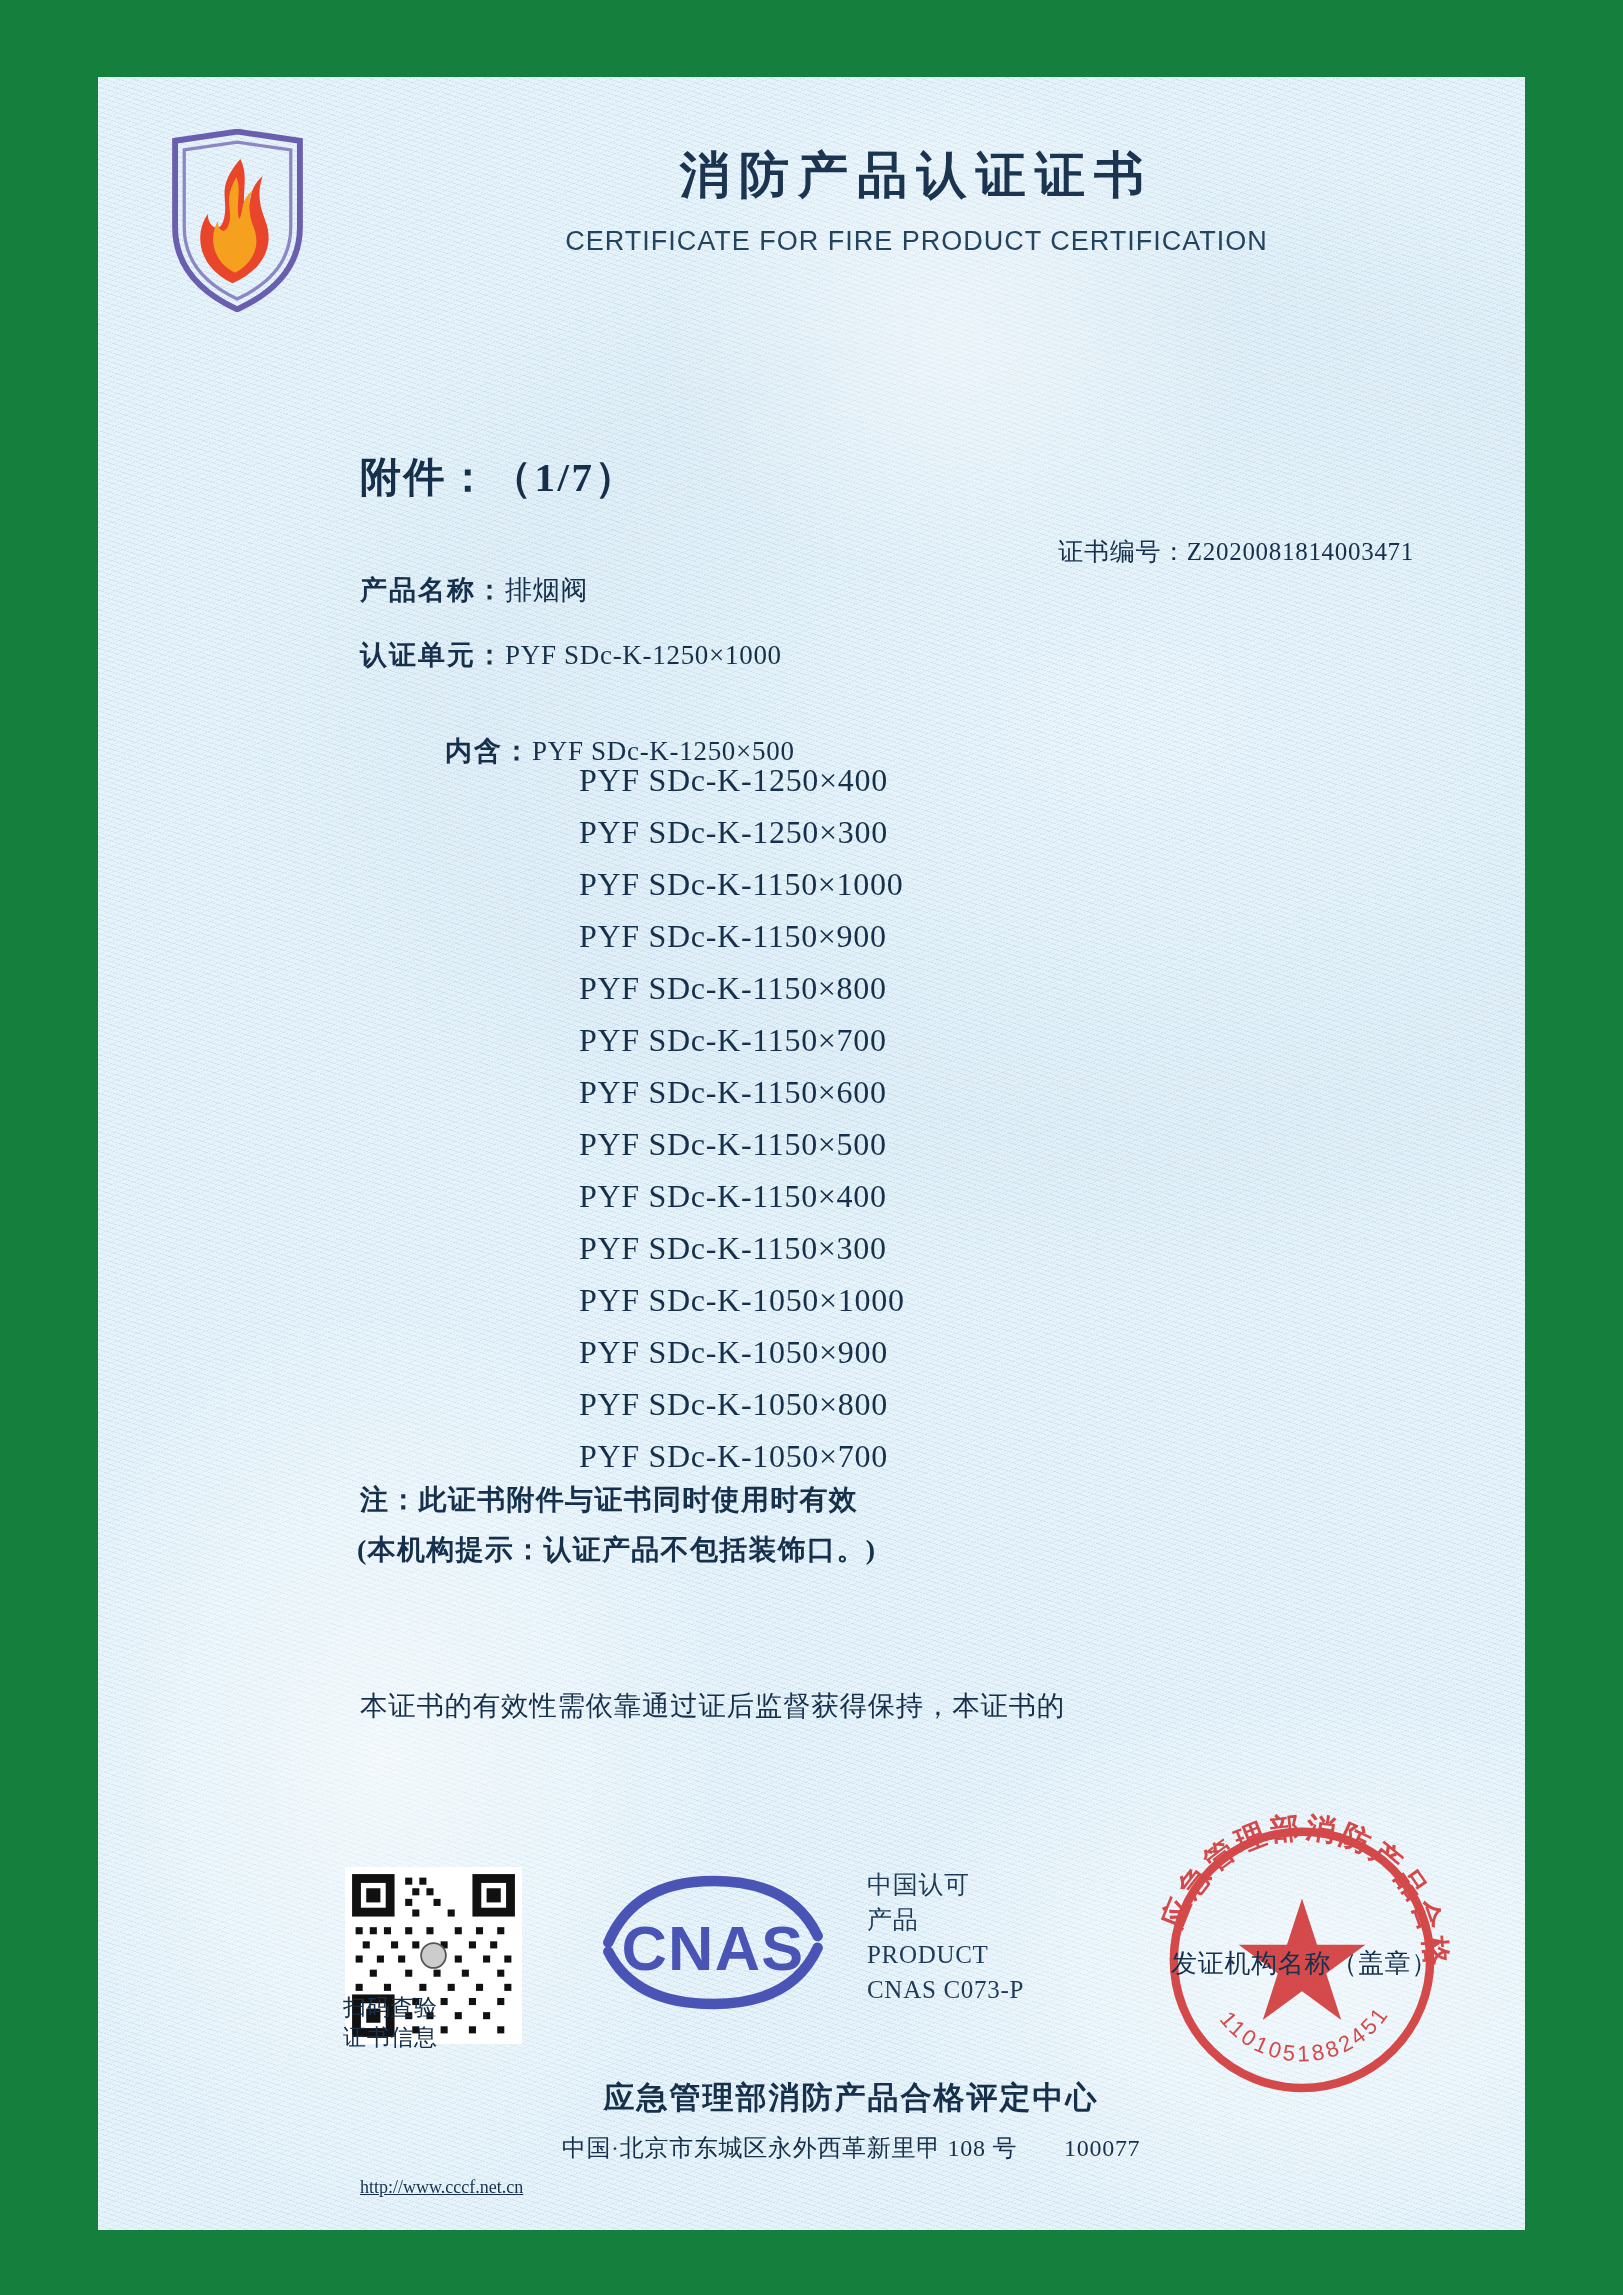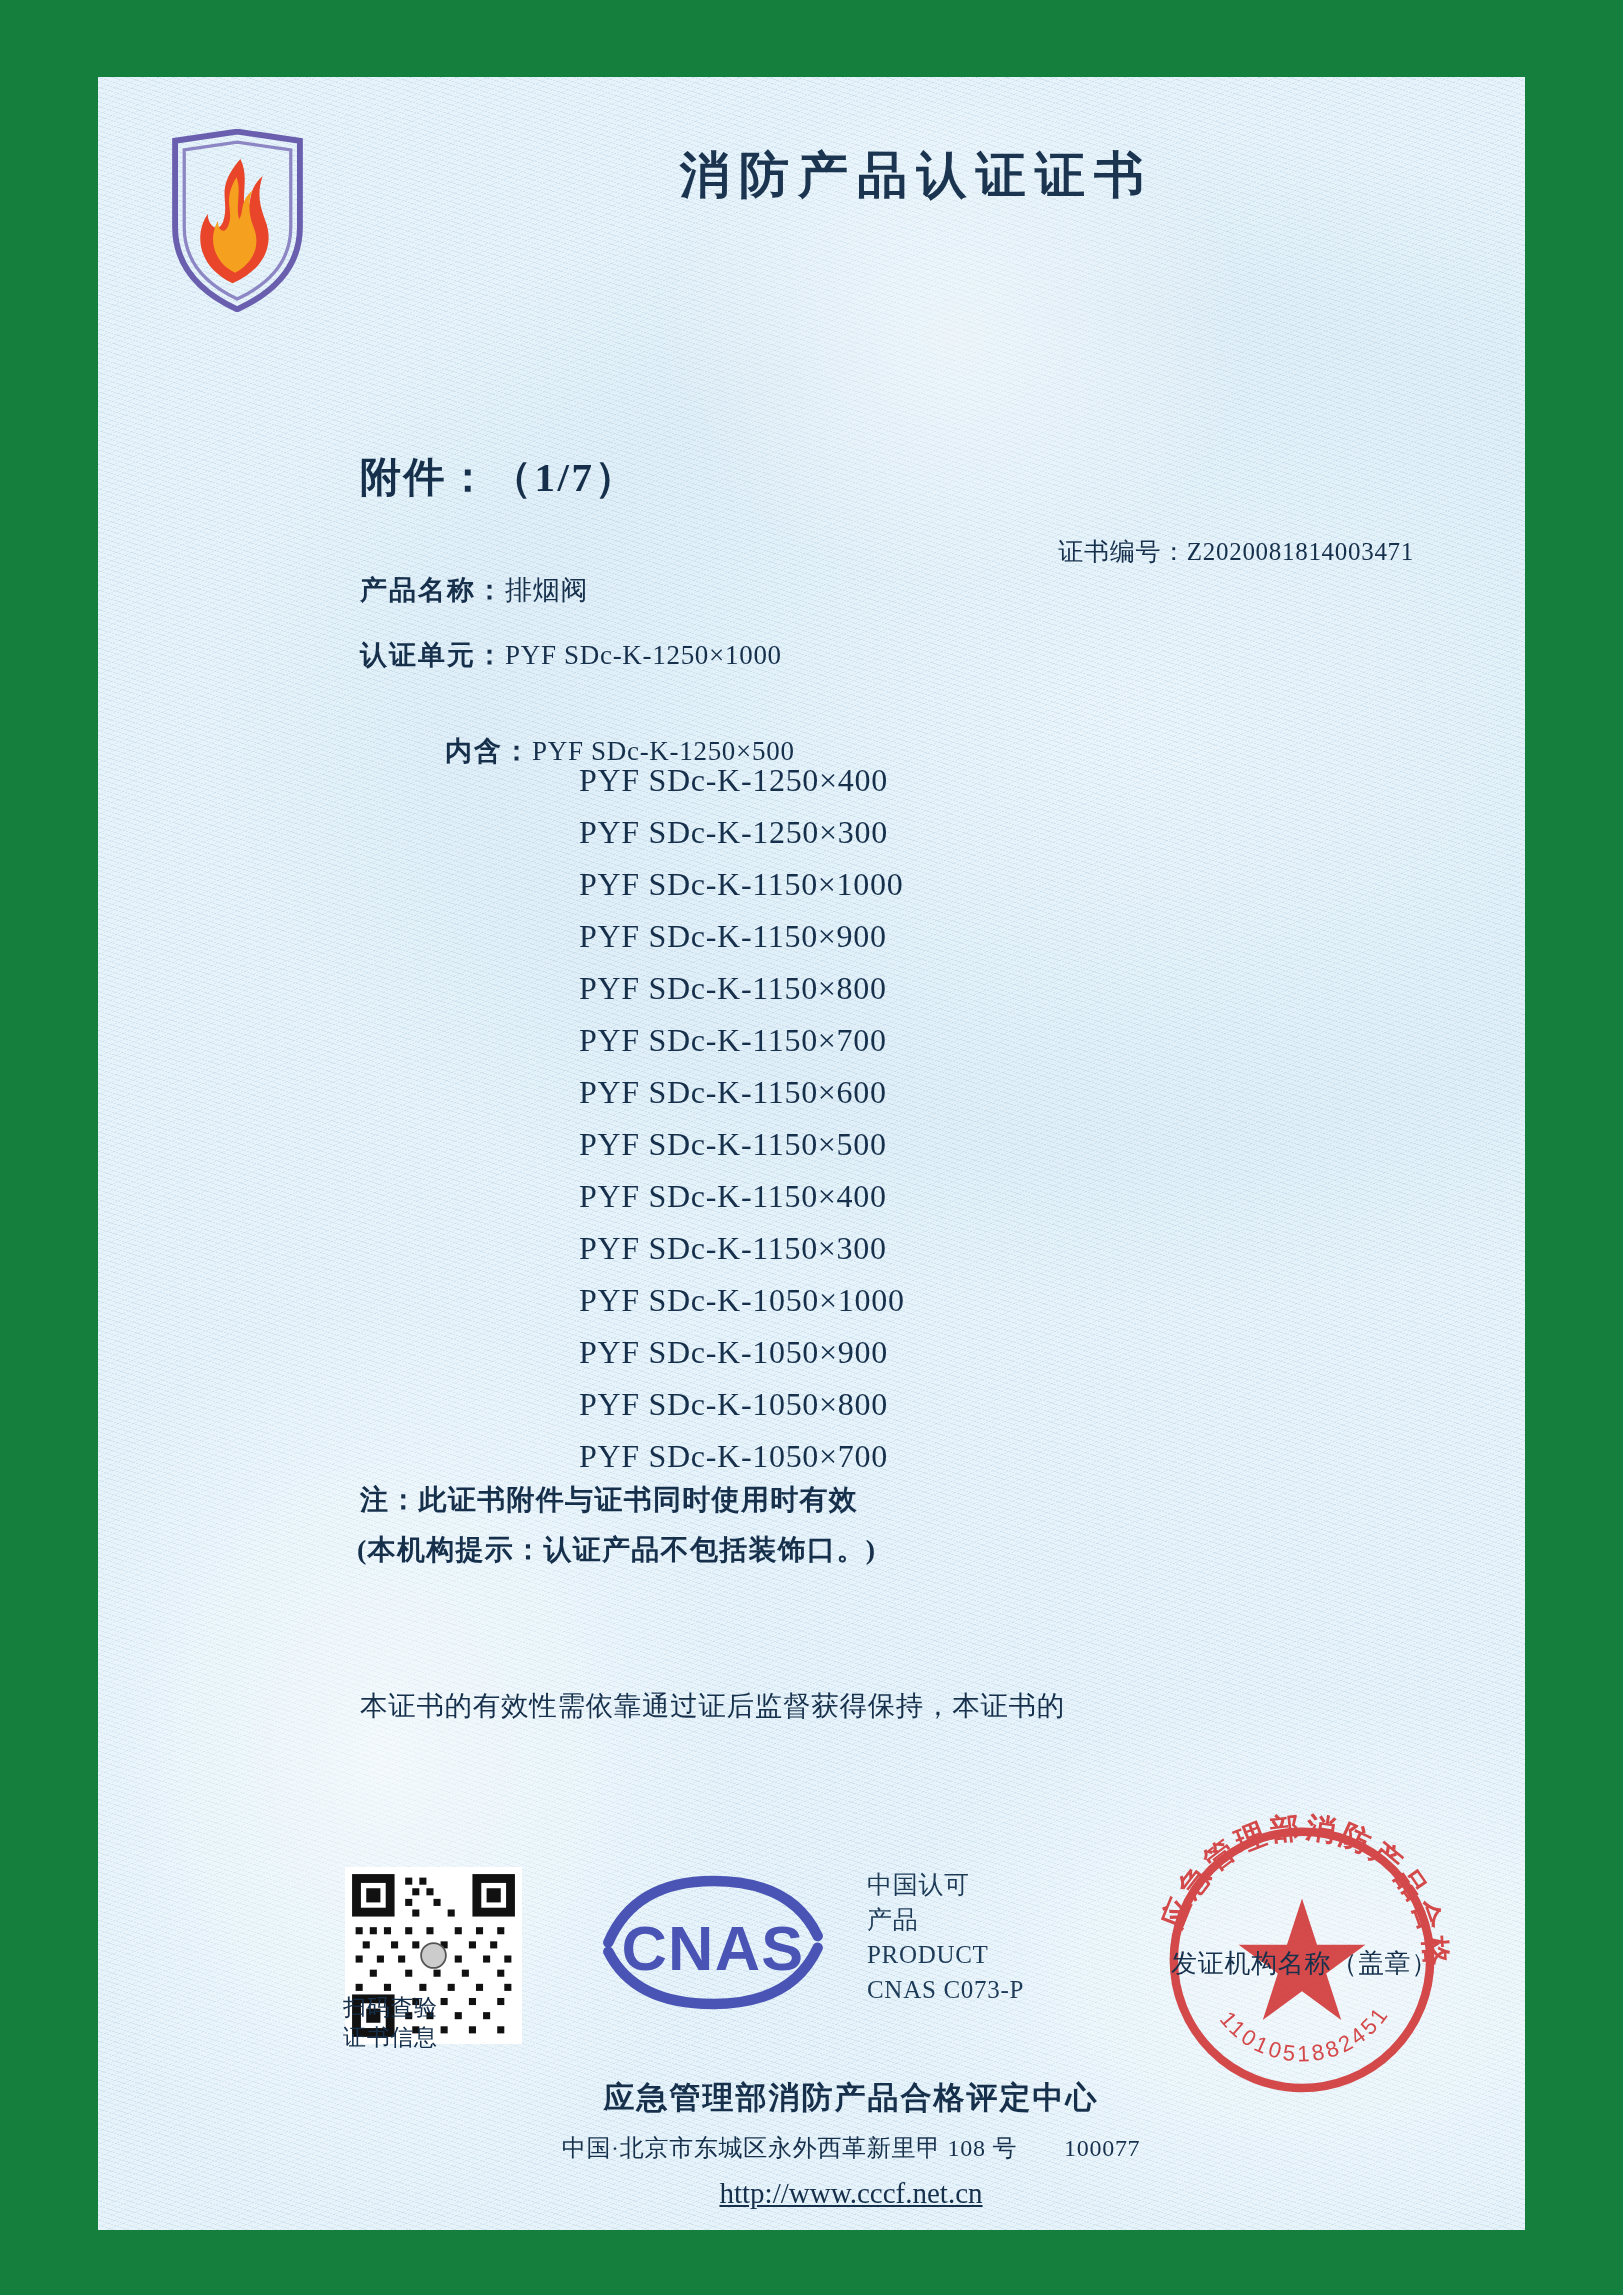--- a/index.html
+++ b/index.html
@@ -227,22 +227,22 @@
     font-size: 24px;
     color: #16304c;
     letter-spacing: 0.7px;
   }
   .addr .zip { margin-left: 47px; text-align: center; }
   .url {
     position: absolute;
     left: 262px;
     top: 2100px;
     width: 982px;
-    text-align: center;
-    font-size: 29px;
+    text-align: left;
+    font-size: 18px;
     color: #16304c;
     text-decoration: underline;
   }
 </style>
 </head>
 <body>
 
 <div class="page">
   <div class="sheet">
     <div class="layer">
@@ -255,20 +255,21 @@
                    C150 214 164 176 150 140 C140 114 138 96 146 72 C120 96 132 112 120 126
                    C112 104 126 74 112 46 Z" fill="#e8452a"></path>
           <path d="M106 74 C84 110 102 124 94 146 C88 164 76 154 78 140 C62 166 70 204 104 220
                    C136 202 142 174 132 150 C124 130 124 108 130 94 C110 112 118 126 110 138
                    C104 118 114 96 106 74 Z" fill="#f5a11f"></path>
         </svg>
       </div>
 
       <div class="title-block">
         <div class="title-cn">消防产品认证证书</div>
+        <div class="title-en">CERTIFICATE FOR FIRE PRODUCT CERTIFICATION</div>
       </div>
 
       <div class="attach-line">
         <span>附件：</span><span>（1/7）</span>
       </div>
 
       <div class="cert-no">
         <span>证书编号：</span><span>Z2020081814003471</span>
       </div>
 

